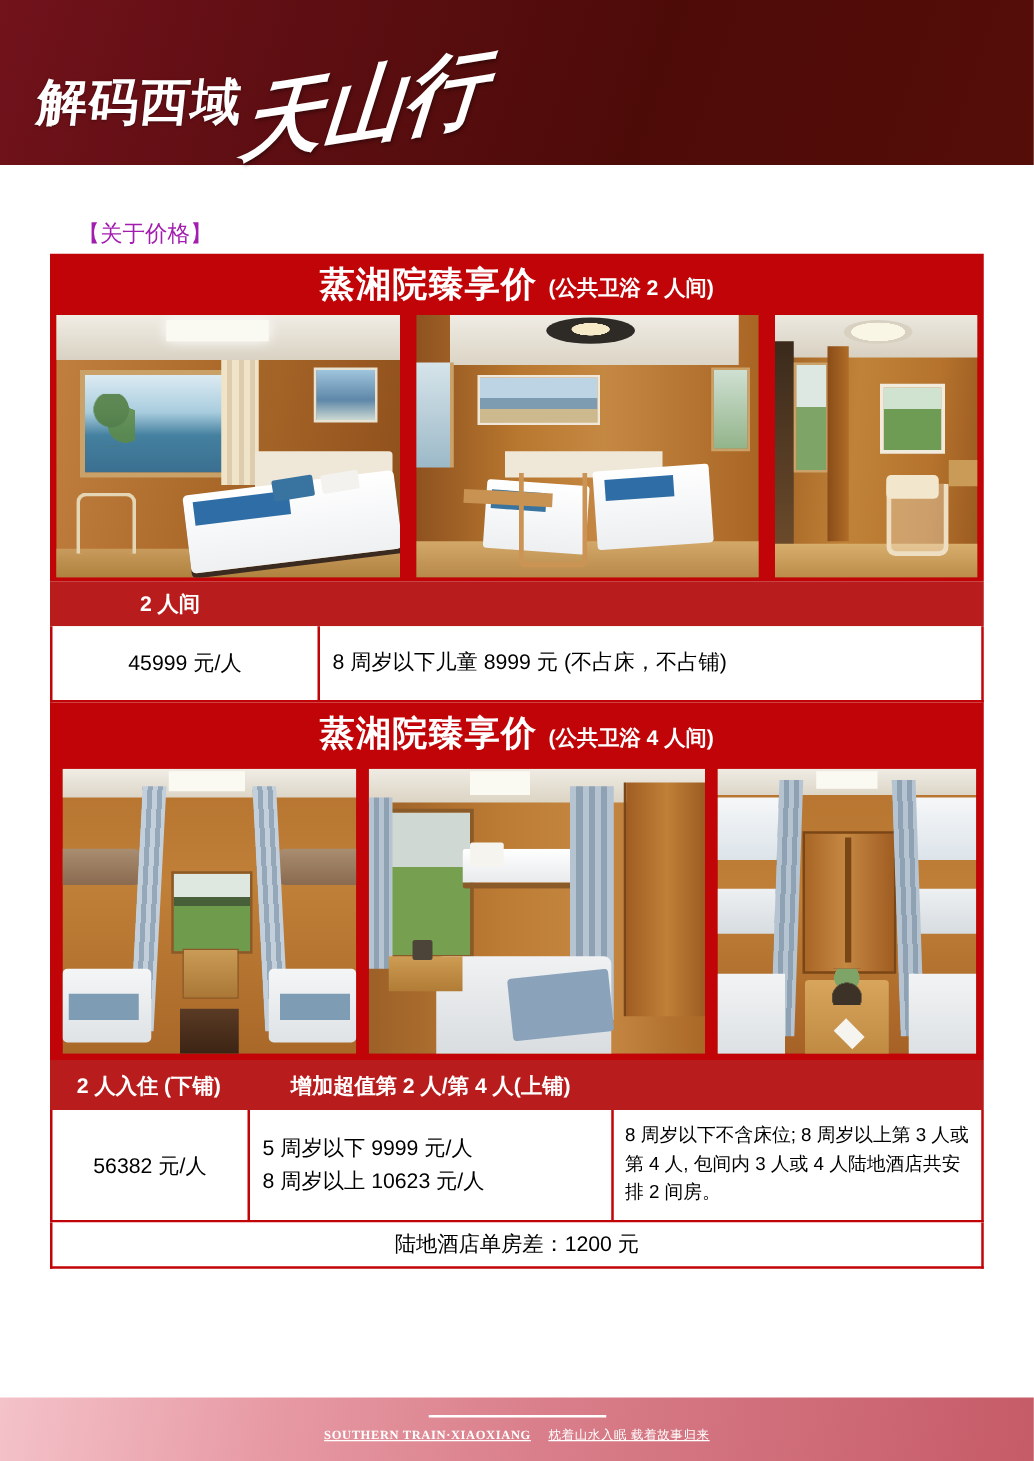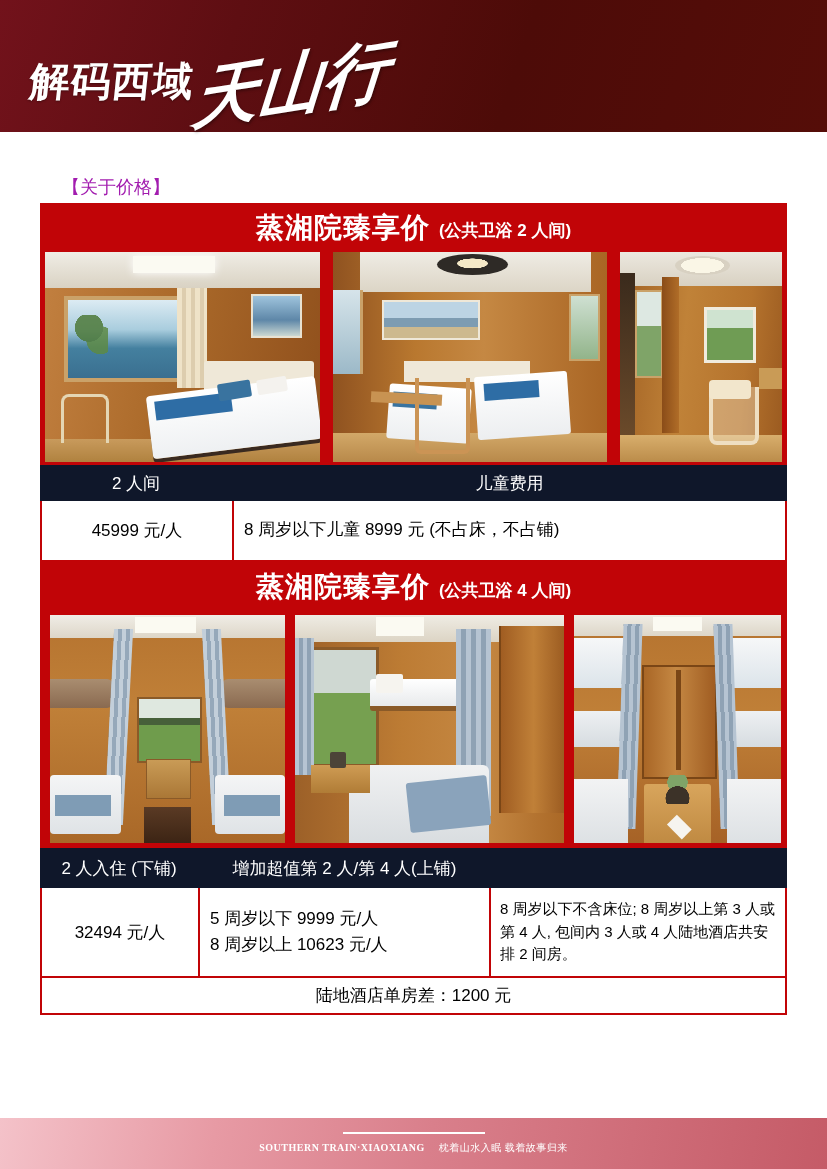--- a/index.html
+++ b/index.html
@@ -31,21 +31,21 @@
   .banner .t{font-size:28px;font-weight:bold;letter-spacing:1px;}
   .banner .s{font-size:17px;font-weight:bold;margin-left:9px;margin-top:6px;}
 
   .photo-row{background:#c10407;display:flex;align-items:flex-start;}
   .pr1{height:210px;padding:0 5px 3px 5px;gap:13px;}
   .pr2{height:228px;padding:3px 6px 5px 10px;gap:10px;}
   .ph{position:relative;overflow:hidden;height:100%;}
   .ab{position:absolute;}
 
   
-  .thead{background:#0f172a;color:#fff;font-weight:normal;display:flex;}
+  .thead{background:#b91c1c;color:#fff;font-weight:bold;display:flex;}
   .t1h{height:36px;}
   .t2h{height:40px;}
   .thead .cell{display:flex;align-items:center;justify-content:center;font-size:17px;}
   .trow{background:#fff;display:flex;border:2px solid #c10407;border-top:none;
     box-sizing:border-box;color:#000;}
   .trow .cell{box-sizing:border-box;display:flex;flex-direction:column;
     justify-content:center;font-size:17px;}
   .trow .cell + .cell{border-left:2px solid #c10407;}
   .center{align-items:center;text-align:center;}
   .lines{padding:4px 10px;line-height:1.55;}
@@ -56,21 +56,21 @@
     box-sizing:border-box;display:flex;align-items:center;justify-content:center;
     font-size:17px;color:#000;}
   .wide-row.bold{font-weight:bold;height:39px;font-size:18px;}
 
   
   .footer{position:absolute;left:0;top:1118px;width:827px;height:51px;
     background:linear-gradient(100deg,#f4c2c9 0%,#e79aa4 26%,#d97f8b 52%,#c55b67 100%);
     display:flex;flex-direction:column;align-items:center;justify-content:center;}
   .footer .rule{width:142px;height:2px;background:#ffffff;margin-bottom:7px;}
   .footer .line{color:#fff;font-size:10px;letter-spacing:.5px;
-    font-family:"Liberation Serif","DejaVu Serif",serif;white-space:nowrap;}
+    font-family:"Liberation Serif","DejaVu Serif",serif;white-space:nowrap;text-decoration:underline;}
   .footer .brand{font-weight:bold;margin-right:14px;}
 </style>
 </head>
 <body>
 
 <div class="masthead">
   <div class="logo">
     <span class="logo-bold">解码西域</span><span class="logo-script">天山行</span>
   </div>
 </div>
@@ -130,24 +130,23 @@
       <div class="ab" style="left:52%;top:26%;width:28%;height:24%;border:3px solid #f0ebdd;background:linear-gradient(#cfe3d0 0 35%,#6f9c54 35% 100%)"></div>
       <div class="ab" style="left:0;bottom:0;width:100%;height:13%;background:linear-gradient(#d8ae6c,#bb8c4a)"></div>
       <div class="ab" style="left:55%;bottom:8%;width:26%;height:26%;border:4px solid #efdfc2;border-top:none;border-radius:0 0 8px 8px;background:rgba(250,240,220,.35)"></div>
       <div class="ab" style="left:55%;bottom:30%;width:26%;height:9%;background:#f2e6cc;border-radius:4px"></div>
       <div class="ab" style="left:86%;top:55%;width:14%;height:10%;background:#c99b56"></div>
     </div>
   </div>
 
   <div class="thead t1h">
     <div class="cell" style="width:192px">2 人间</div>
-    <div class="cell" style="flex:1">儿童费用</div>
   </div>
   <div class="trow t1r">
-    <div class="cell center" style="width:190px">45999 元/人</div>
+    <div class="cell center" style="width:212px">45999 元/人</div>
     <div class="cell lines" style="flex:1">
       <div>8 周岁以下儿童 8999 元 (不占床，不占铺)</div>
     </div>
   </div>
 
   <div class="banner b2">
     <span class="t">蒸湘院臻享价</span>
     <span class="s">(公共卫浴 4 人间)</span>
   </div>
 
@@ -204,21 +203,21 @@
       <div class="ab" style="left:44%;bottom:17%;width:12%;height:13%;background:radial-gradient(circle at 50% 80%,#3c3228 0 45%,transparent 46%),radial-gradient(circle at 50% 25%,#7fa468 0 40%,transparent 41%)"></div>
       <div class="ab" style="left:46%;bottom:4%;width:10%;height:6%;background:#f6f4ef;transform:rotate(45deg)"></div>
     </div>
   </div>
 
   <div class="thead t2h">
     <div class="cell" style="width:158px">2 人入住 (下铺)</div>
     <div class="cell" style="width:293px">增加超值第 2 人/第 4 人(上铺)</div>
   </div>
   <div class="trow t2r">
-    <div class="cell center" style="width:156px">32494 元/人</div>
+    <div class="cell center" style="width:156px">56382 元/人</div>
     <div class="cell lines" style="width:291px">
       <div>5 周岁以下 9999 元/人</div>
       <div>8 周岁以上 10623 元/人</div>
     </div>
     <div class="cell note-cell" style="flex:1">8 周岁以下不含床位; 8 周岁以上第 3 人或第 4 人, 包间内 3 人或 4 人陆地酒店共安排 2 间房。</div>
   </div>
 
   <div class="wide-row">陆地酒店单房差：1200 元</div>
 
 </div>

